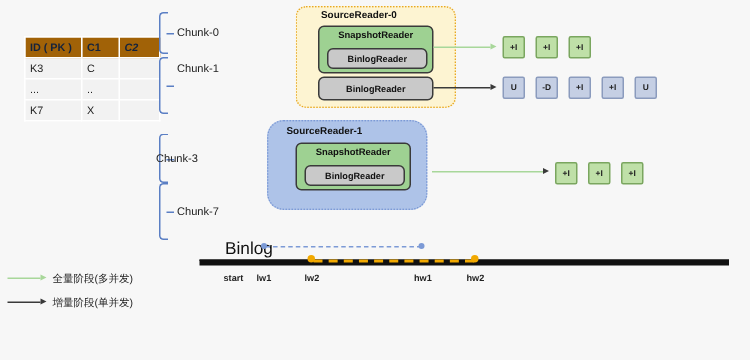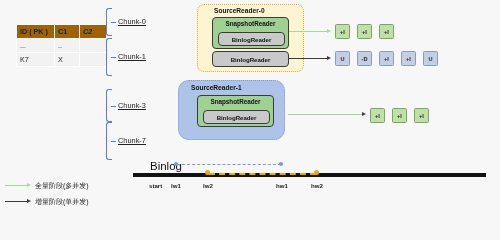--- a/index.html
+++ b/index.html
@@ -36,21 +36,21 @@
   .bracket{
     border:1.1px solid #5b7fc4;
     border-right:0;
     border-radius:3px 0 0 3px;
     width:5px;
   }
   .bracket .nub{
     position:absolute;left:4px;top:50%;width:5px;height:1.1px;
     background:#5b7fc4;
   }
-  .chunklbl{font-size:7.4px;color:#222;white-space:nowrap;text-decoration:underline;}
+  .chunklbl{font-size:7.4px;color:#222;white-space:nowrap;}
 
   
   .reader{border-radius:9px;}
   #sr0{
     left:197px;top:4px;width:105px;height:66px;
     background:#fdf4d2;border:1.4px dotted #e8a823;
     border-radius:7px;
   }
   #sr1{
     left:178px;top:80px;width:105px;height:58px;
@@ -103,46 +103,51 @@
 <div id="stage">
 
   <table id="tbl" class="abs">
     <tbody>
         <tr class="hdr">
       <td class="c0">ID ( PK )</td>
       <td class="c1">C1</td>
       <td class="c2">C2</td>
     </tr>
     <tr>
+      <td class="c0">K3</td>
+      <td class="c1">C</td>
+      <td class="c2"></td>
+    </tr>
+    <tr>
       <td class="c0">...</td>
       <td class="c1">..</td>
       <td class="c2"></td>
     </tr>
     <tr>
       <td class="c0">K7</td>
       <td class="c1">X</td>
       <td class="c2"></td>
     </tr>
   </tbody>
     </table>
 
   <div class="abs bracket" style="left:106px;top:8px;height:26px;">
     <span class="nub"></span>
   </div>
   <div class="abs chunklbl" style="left:118px;top:17px;">Chunk-0</div>
 
   <div class="abs bracket" style="left:106px;top:38px;height:36px;">
     <span class="nub"></span>
   </div>
-  <div class="abs chunklbl" style="left:118px;top:52px;">Chunk-1</div>
+  <div class="abs chunklbl" style="left:118px;top:41px;">Chunk-1</div>
 
   <div class="abs bracket" style="left:106px;top:89px;height:31px;">
     <span class="nub"></span>
   </div>
-  <div class="abs chunklbl" style="left:118px;top:101px;">Chunk-3</div>
+  <div class="abs chunklbl" style="left:104px;top:101px;">Chunk-3</div>
 
   <div class="abs bracket" style="left:106px;top:122px;height:36px;">
     <span class="nub"></span>
   </div>
   <div class="abs chunklbl" style="left:118px;top:136px;">Chunk-7</div>
 
   <div id="sr0" class="abs reader">
     <div class="abs srtitle" style="left:16px;top:2px;">SourceReader-0</div>
 
     <div class="abs snapbox" style="left:14px;top:12px;width:75px;height:30px;">

